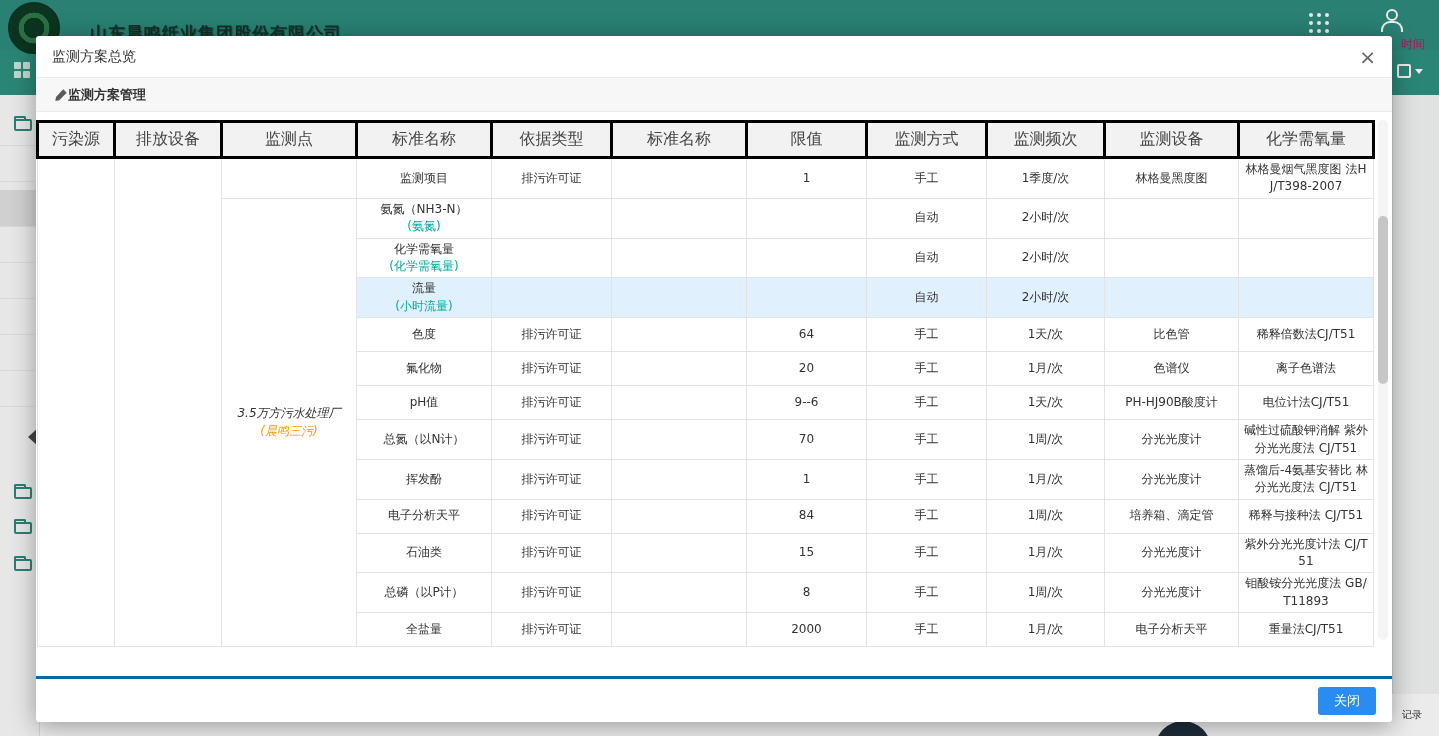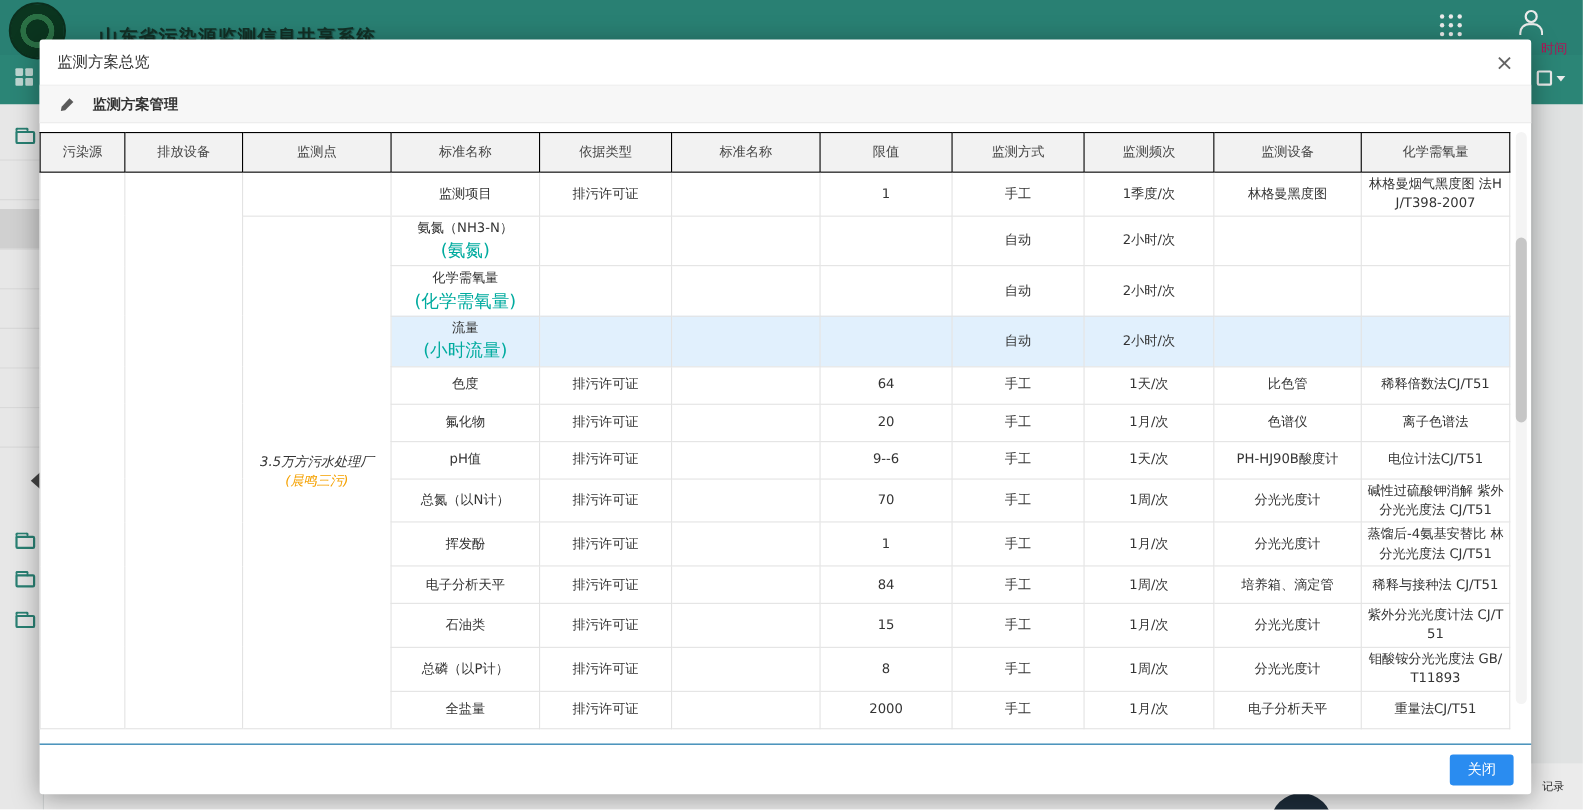--- a/index.html
+++ b/index.html
@@ -50,53 +50,53 @@
   .record-label { position:absolute; right:17px; bottom:14px; font-size:10px; color:#333; z-index:2; }
   .dark-circle { position:absolute; left:1155px; top:721px; width:56px; height:56px; border-radius:50%;
     background:#20303f; z-index:2; }
   
   .overlay { position:absolute; inset:0; background:rgba(0,0,0,.08); z-index:5; }
   .modal { position:absolute; top:36px; left:36px; width:1356px; height:686px; background:#fff;
     border-radius:3px; box-shadow:0 4px 24px rgba(0,0,0,.35); z-index:10; display:flex; flex-direction:column; }
   .modal-header { height:42px; flex:0 0 42px; display:flex; align-items:center; padding:0 16px;
     font-size:14px; color:#333; border-bottom:1px solid #ececec; }
   .modal-close { margin-left:auto; font-size:20px; color:#646464; cursor:pointer; line-height:1; }
-  .section-header { height:34px; flex:0 0 34px; display:flex; align-items:center; gap:16px; padding:0 18px;
+  .section-header { height:34px; flex:0 0 34px; display:flex; align-items:center; gap:0; padding:0 18px;
     background:#f7f7f7; border-bottom:1px solid #ececec; font-size:13px; font-weight:bold; color:#333; }
   .info-row { display:flex; align-items:flex-end; gap:18px; padding:10px 16px 6px 18px; font-size:13px; color:#333; }
   .note { margin-left:auto; font-size:12px; color:var(--red); white-space:nowrap; }
   .note .y { color:var(--orange); }
   .note .g { color:#00a050; }
   
   .table-wrap { position:relative; margin:8px 0 0 0; flex:1 1 auto; }
   table { width:1336px; border-collapse:collapse; table-layout:fixed; font-size:12px; color:#333; }
-  th { height:36px; background:#f2f2f2; font-weight:normal; font-size:12px; color:#444;
-    border:1px solid #000000;margin-left:40px; }
+  th { height:36px; background:#f2f2f2; font-weight:normal; font-size:16px; color:#444;
+    border:3px solid #000000;margin-left:40px; }
   td { height:34px; text-align:center; vertical-align:middle; padding:2px 5px;
     border:1px solid #e3e3e3; line-height:1.45; word-break:break-all; }
   td.dash { border-right:1px dashed #cfcfcf;font-style:italic; }
   table { border:1px solid #d5d5d5; }
   tr.hl td { background:var(--hl); }
-  .green { color:var(--green); font-size:16px; }
+  .green { color:var(--green); font-size:12px; }
   .orange { color:var(--orange); font-size:12px; }
   .vscroll { position:absolute; top:0; right:4px; width:10px; height:520px; background:#f4f4f4; border-radius:5px; }
   .vthumb { position:absolute; left:0; top:96px; width:10px; height:168px; background:#c6c6c6; border-radius:5px; cursor:pointer; }
   
   .modal-footer { flex:0 0 46px; display:flex; align-items:center; justify-content:flex-end;
-    padding:0 16px; border-top:1px solid #0369a1; }
+    padding:0 16px; border-top:3px solid #0369a1; }
   .btn-close { width:58px; height:28px; background:var(--blue); color:#fff; border:none;
     border-radius:3px; font-size:13px; cursor:pointer; font-family:inherit; }
 </style>
 </head>
 <body style="--teal: #2d8b7d; --green: #00ab9f; --orange: #f5a100; --red: #e60000; --blue: #2a8cf0; --hl: #e1f0fd;">
 
 <div class="topbar"></div>
 <div class="subbar"></div>
 <div class="logo"></div>
-<div class="app-title">山东省污染源监测信息共享系统</div>
+<div class="app-title">山东晨鸣纸业集团股份有限公司</div>
 <div class="apps-grid">
     <i></i>
     <i></i>
     <i></i>
     <i></i>
     <i></i>
     <i></i>
     <i></i>
     <i></i>
     <i></i>

